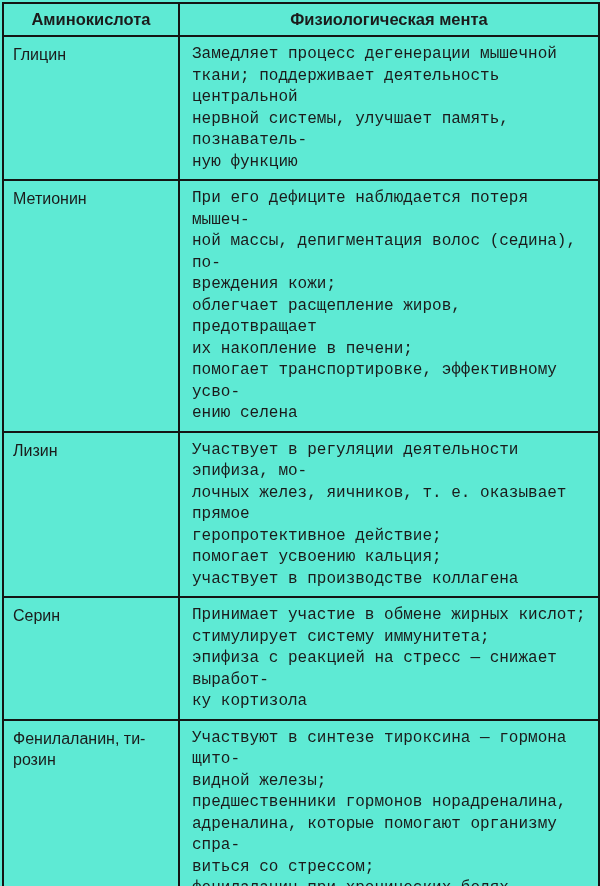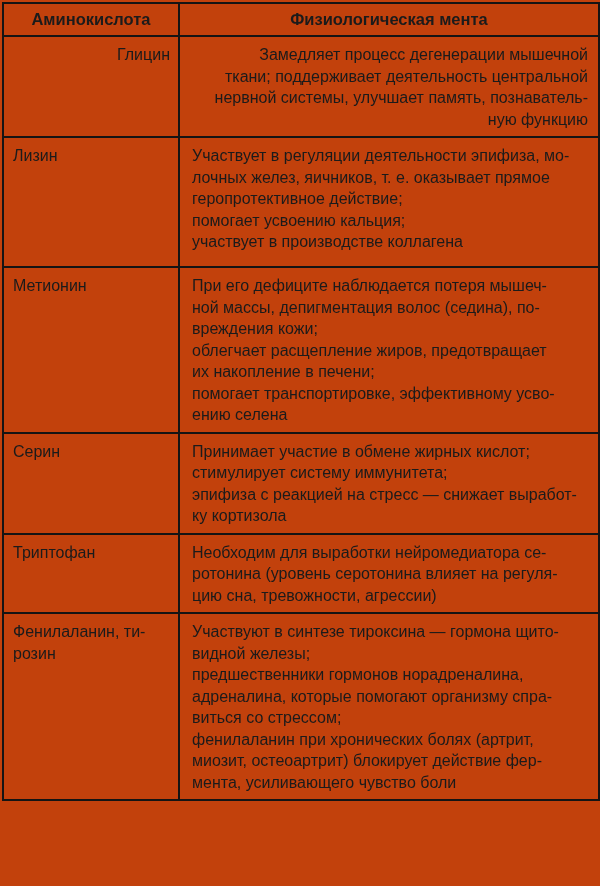--- a/index.html
+++ b/index.html
@@ -3,21 +3,21 @@
 <meta charset="utf-8">
 <style>
   html, body {
     margin: 0;
     padding: 0;
     background: #ffffff;
   }
   .page {
     width: 600px;
     height: 886px;
-    background: #c2410c;
+    background: #5eead4;
     box-sizing: border-box;
     padding: 2px 2px;
     font-family: "Liberation Sans", sans-serif;
     color: #1b1b1b;
   }
   table.amino-table {
     border-collapse: collapse;
     width: 596px;
     table-layout: fixed;
   }
@@ -37,23 +37,23 @@
     height: 31px;
     vertical-align: middle;
     white-space: pre-line;
   }
   tbody td {
     font-size: 16px;
     line-height: 21.5px;
     white-space: pre-line;
     padding: 7px 8px 6px 9px;
   }
-  tbody td.role-cell { padding-left: 12px; padding-right: 10px; }
+  tbody td.role-cell { padding-left: 12px; padding-right: 10px; font-family: Liberation Mono, monospace; }
   
-  tbody tr:nth-child(1) td { height: 87px; text-align: right; }
+  tbody tr:nth-child(1) td { height: 87px; }
   tbody tr:nth-child(2) td { height: 130px; }
   tbody tr:nth-child(3) td { height: 164px; }
   tbody tr:nth-child(4) td { height: 76px; margin-top: 19px; }
   tbody tr:nth-child(5) td { height: 74px;  }
   tbody tr:nth-child(6) td { height: 90px;  }
   tbody tr:nth-child(7) td { height: 186px; }
 </style>
 </head>
 <body>
 
@@ -71,49 +71,43 @@
     </thead>
     <tbody>
       <tr>
         <td class="name-cell">Глицин</td>
         <td class="role-cell">Замедляет процесс дегенерации мышечной
 ткани; поддерживает деятельность центральной
 нервной системы, улучшает память, познаватель-
 ную функцию</td>
       </tr>
       <tr>
-        <td class="name-cell">Лизин</td>
-        <td class="role-cell">Участвует в регуляции деятельности эпифиза, мо-
-лочных желез, яичников, т. е. оказывает прямое
-геропротективное действие;
-помогает усвоению кальция;
-участвует в производстве коллагена</td>
-      </tr>
-      <tr>
         <td class="name-cell">Метионин</td>
         <td class="role-cell">При его дефиците наблюдается потеря мышеч-
 ной массы, депигментация волос (седина), по-
 вреждения кожи;
 облегчает расщепление жиров, предотвращает
 их накопление в печени;
 помогает транспортировке, эффективному усво-
 ению селена</td>
       </tr>
       <tr>
+        <td class="name-cell">Лизин</td>
+        <td class="role-cell">Участвует в регуляции деятельности эпифиза, мо-
+лочных желез, яичников, т. е. оказывает прямое
+геропротективное действие;
+помогает усвоению кальция;
+участвует в производстве коллагена</td>
+      </tr>
+      <tr>
         <td class="name-cell">Серин</td>
         <td class="role-cell">Принимает участие в обмене жирных кислот;
 стимулирует систему иммунитета;
 эпифиза с реакцией на стресс — снижает выработ-
 ку кортизола</td>
-      </tr>
-      <tr>
-        <td class="name-cell">Триптофан</td>
-        <td class="role-cell">Необходим для выработки нейромедиатора се-
-ротонина (уровень серотонина влияет на регуля-
-цию сна, тревожности, агрессии)</td>
       </tr>
       <tr>
         <td class="name-cell">Фенилаланин, ти-
 розин</td>
         <td class="role-cell">Участвуют в синтезе тироксина — гормона щито-
 видной железы;
 предшественники гормонов норадреналина,
 адреналина, которые помогают организму спра-
 виться со стрессом;
 фенилаланин при хронических болях (артрит,

